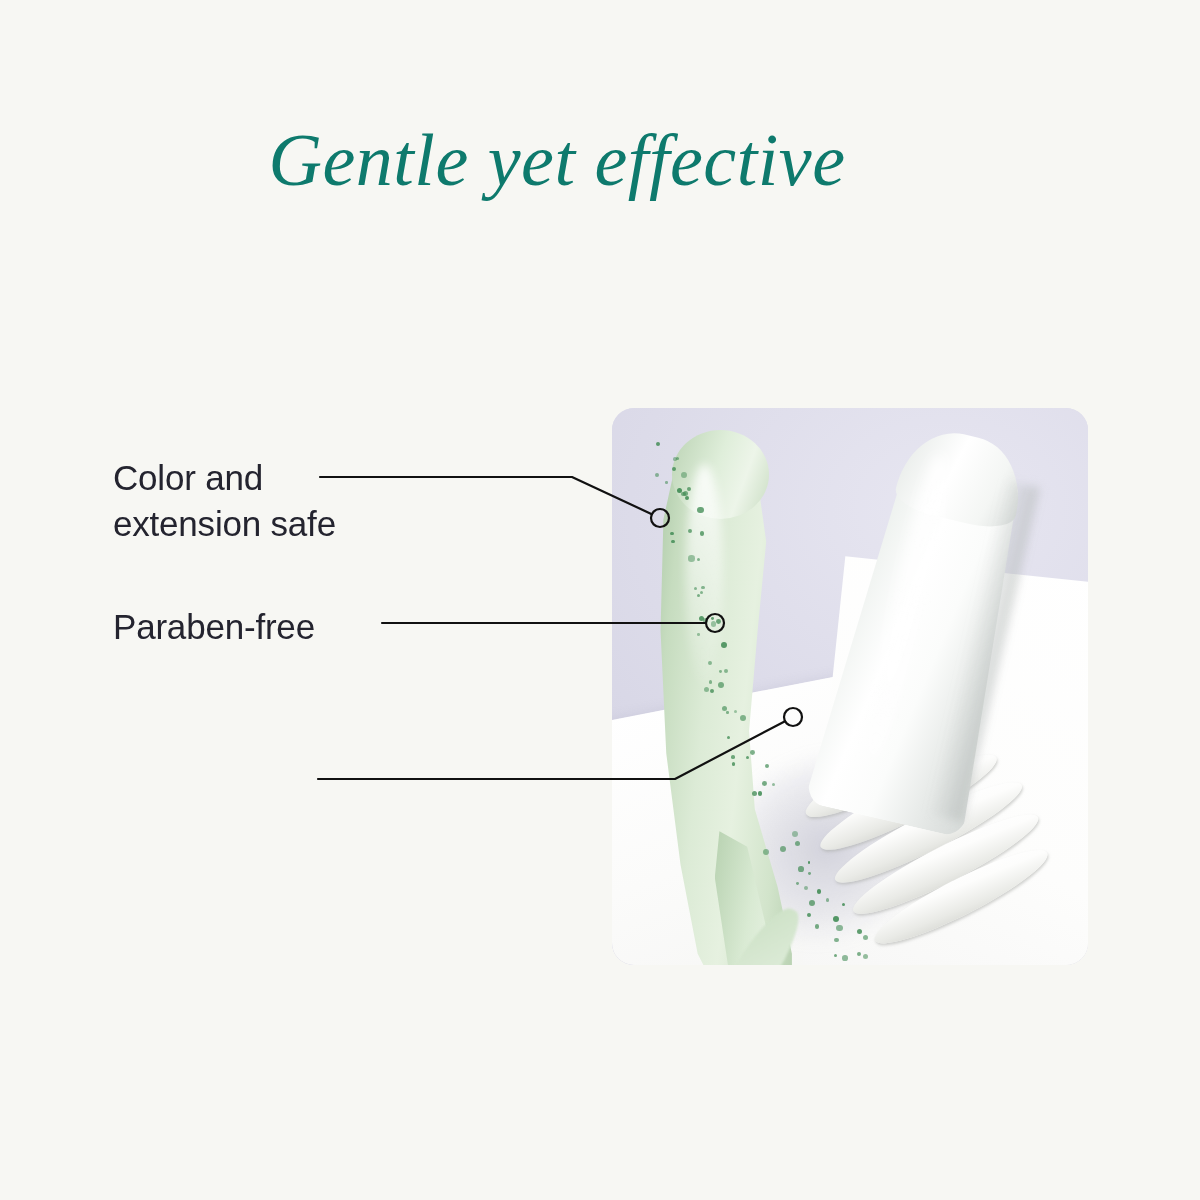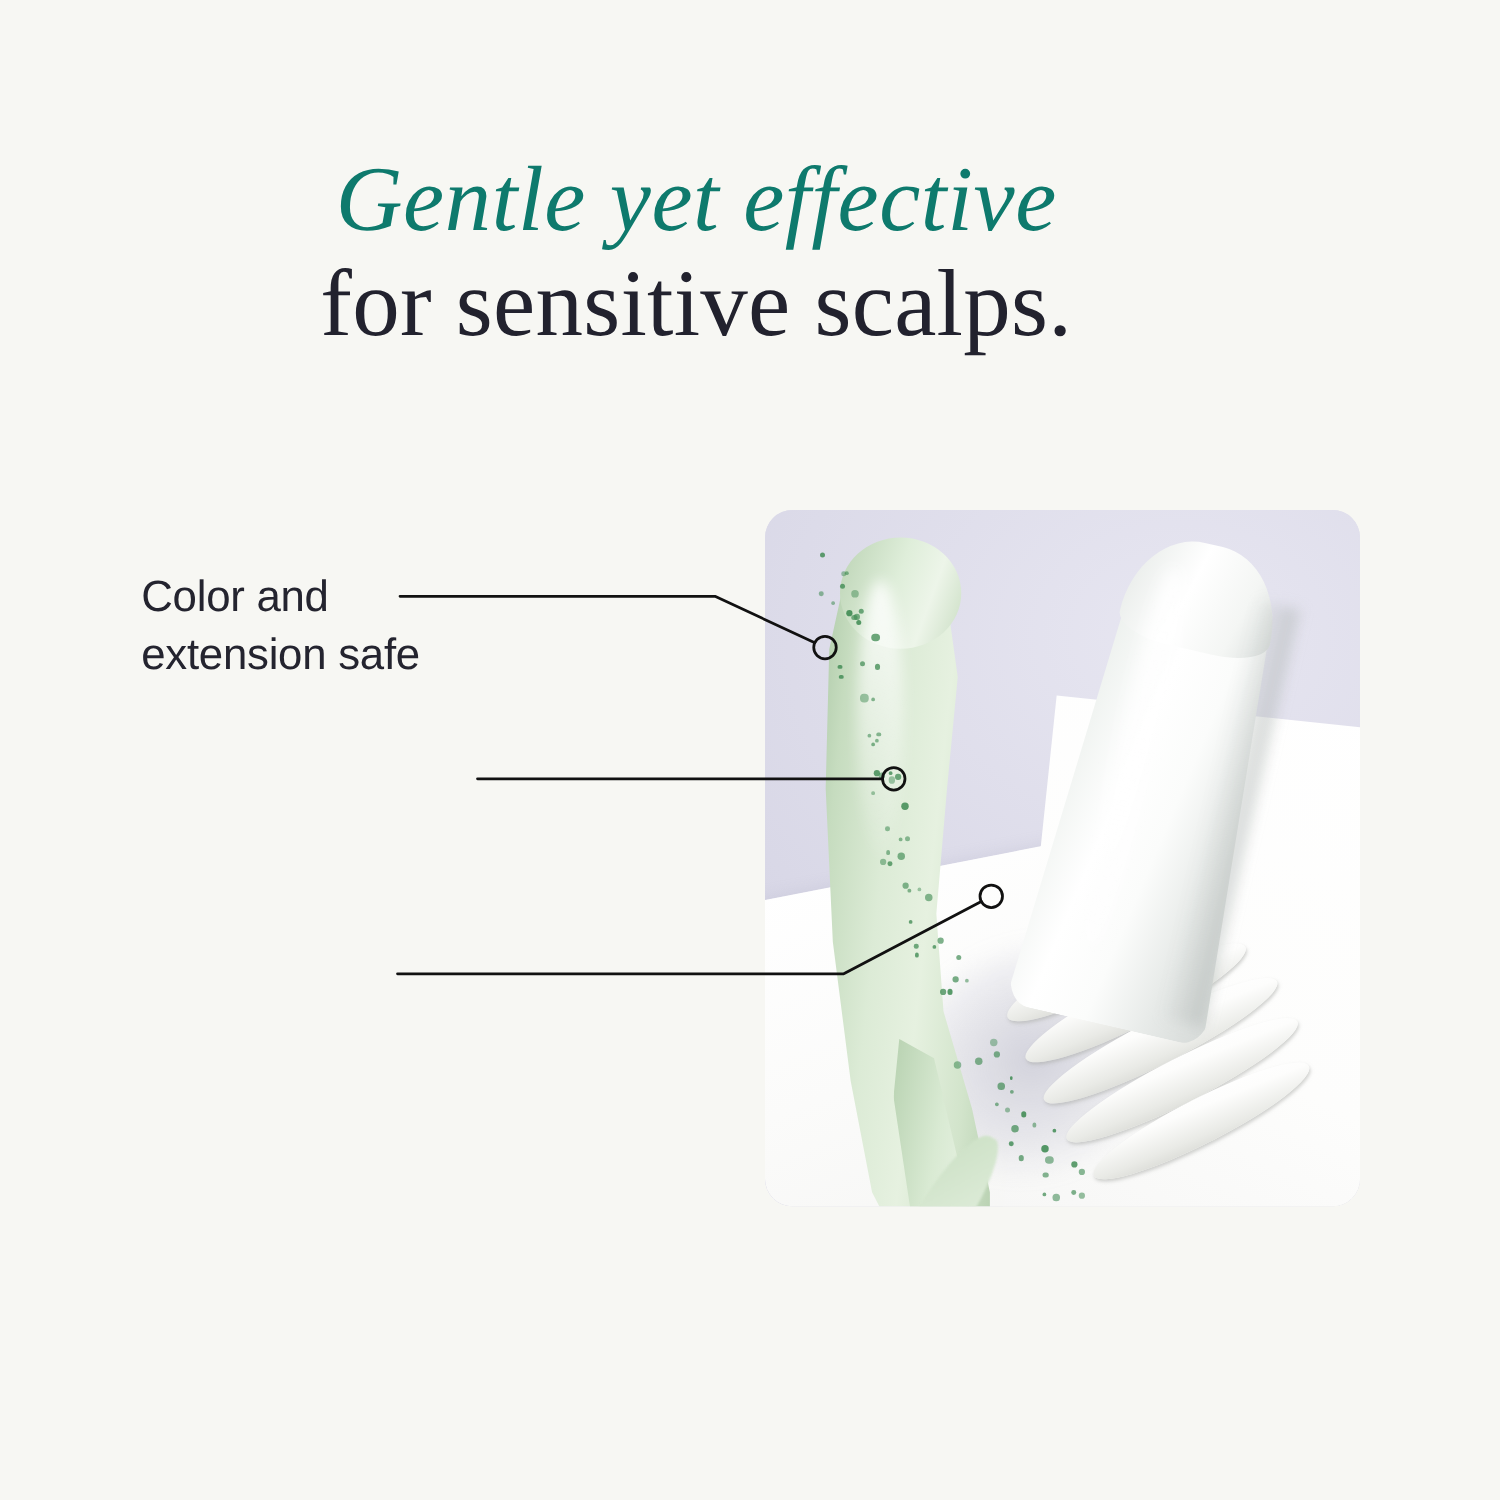--- a/index.html
+++ b/index.html
@@ -224,26 +224,26 @@
     border-radius:50%;
     background:#3E8A52;
     opacity:.78;
   }
 </style>
 </head>
 <body>
 
 <div class="heading">
   <span class="heading-line1">Gentle yet effective</span>
-  <span class="heading-line2">for sensitive scalps.</span>
 </div>
 
 <div class="labels">
   <div class="label label-1">Color and
 extension safe</div>
+  <div class="label label-2">Paraben-free</div>
 </div>
 
 <div class="photo-frame">
   <div class="photo-stage">
 
     <div class="bg-lavender"></div>
     <div class="bg-table"></div>
     <div class="bg-table2"></div>
     <div class="bottle-shadow"></div>
 

